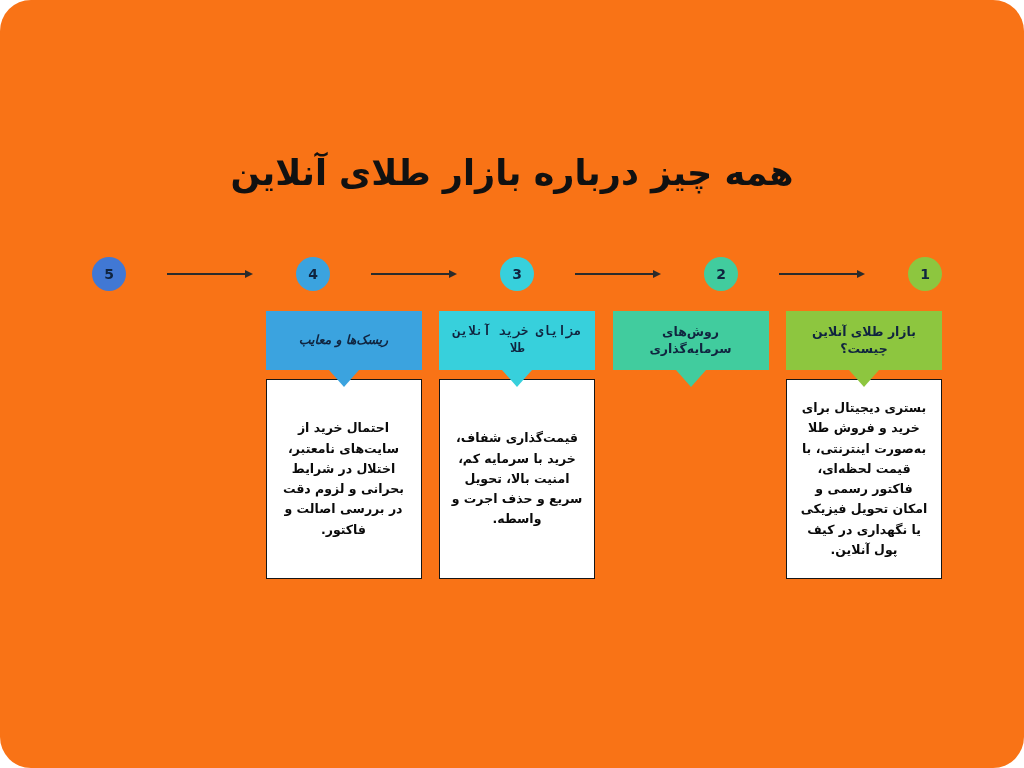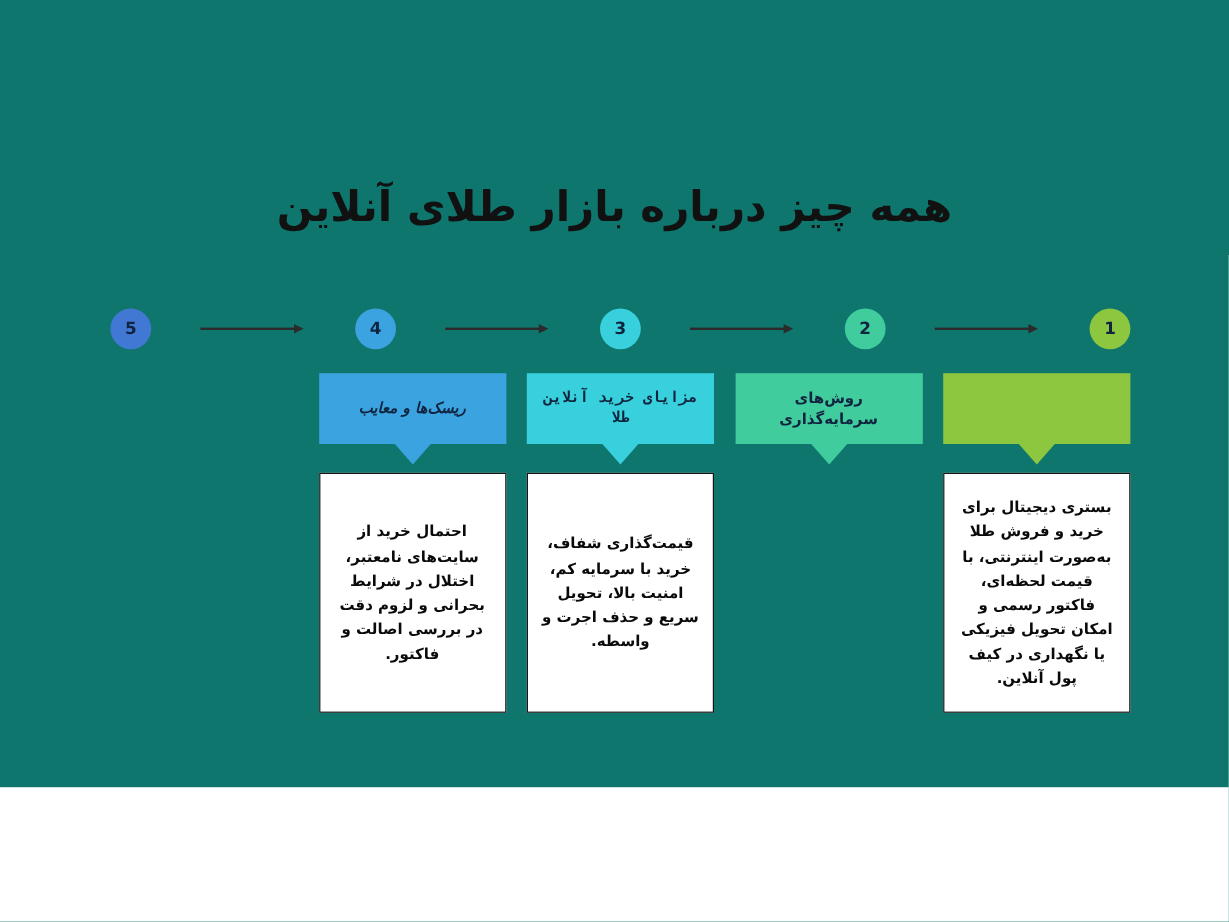--- a/index.html
+++ b/index.html
@@ -13,22 +13,23 @@
 
   body {
     background: #ffffff;
     font-family: "DejaVu Sans", "Liberation Sans", sans-serif;
     direction: rtl;
   }
 
   #page {
     position: relative;
     width: 1024px;
-    height: 656px;
-    background: #0f766e;
+    height: 768px;
+    background: #f97316;
+    border-radius: 31px;
   }
 
   
   .title {
     position: absolute;
     top: 152px;
     left: 0;
     width: 1024px;
     text-align: center;
     font-size: 35px;
@@ -142,21 +143,21 @@
     left: 50%;
     transform: translateX(-50%);
     width: 0; height: 0;
     border-left: 15px solid transparent;
     border-right: 15px solid transparent;
     border-top: 17px solid currentColor;
   }
 
   
   .body-box {
-    margin-top: 24px;
+    margin-top: 9px;
     width: 156px;
     height: 200px;
     border: 1.6px solid #161616;
     background: #ffffff;
     display: flex;
     align-items: center;
     justify-content: center;
     padding: 10px 11px;
     direction: rtl;
   }
@@ -227,20 +228,21 @@
         <span>5</span>
       </div>
     </div>
 
   </div>
 
   <div class="columns">
 
     <div class="col">
       <div class="head-box" style="background: rgb(141, 198, 63); color: rgb(141, 198, 63);">
+        <div class="head-label">بازار طلای آنلاین چیست؟</div>
         <span class="tail"></span>
       </div>
       <div class="body-box">
         <div class="body-text">بستری دیجیتال برای خرید و فروش طلا به‌صورت اینترنتی، با قیمت لحظه‌ای، فاکتور رسمی و امکان تحویل فیزیکی یا نگهداری در کیف پول آنلاین.</div>
       </div>
     </div>
 
     <div class="col">
       <div class="head-box" style="background: rgb(65, 204, 158); color: rgb(65, 204, 158);">
         <div class="head-label">روش‌های سرمایه‌گذاری</div>

